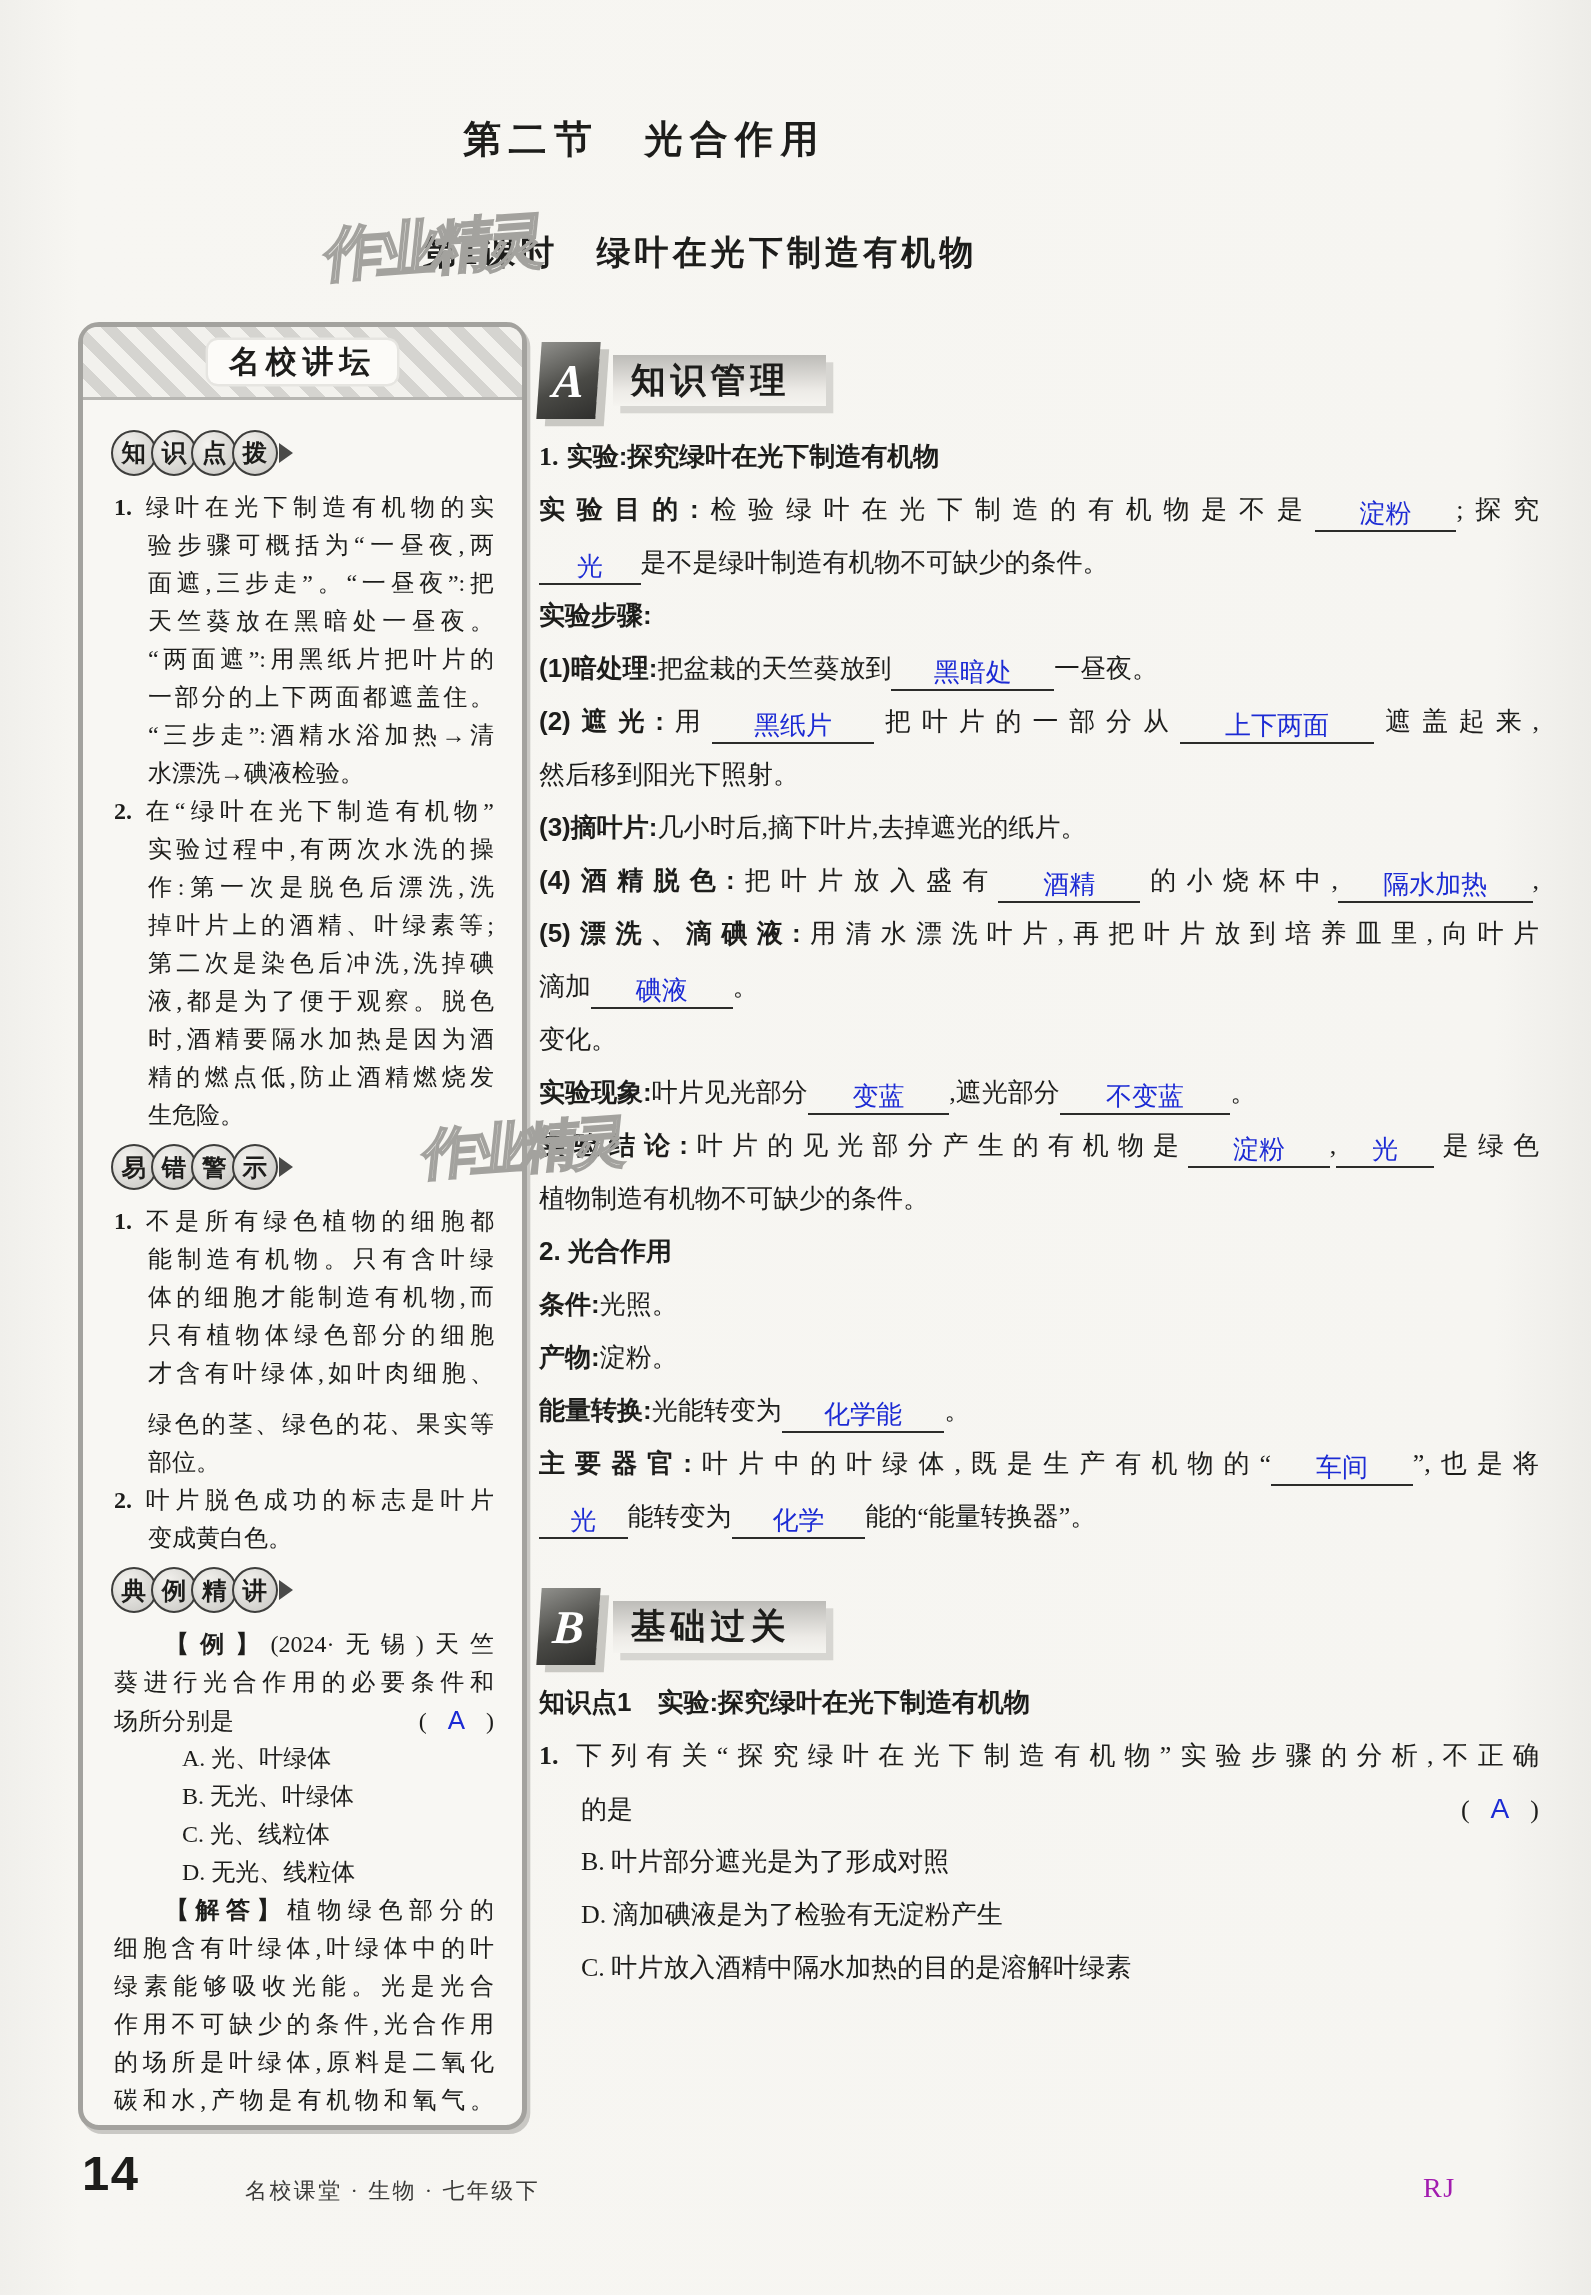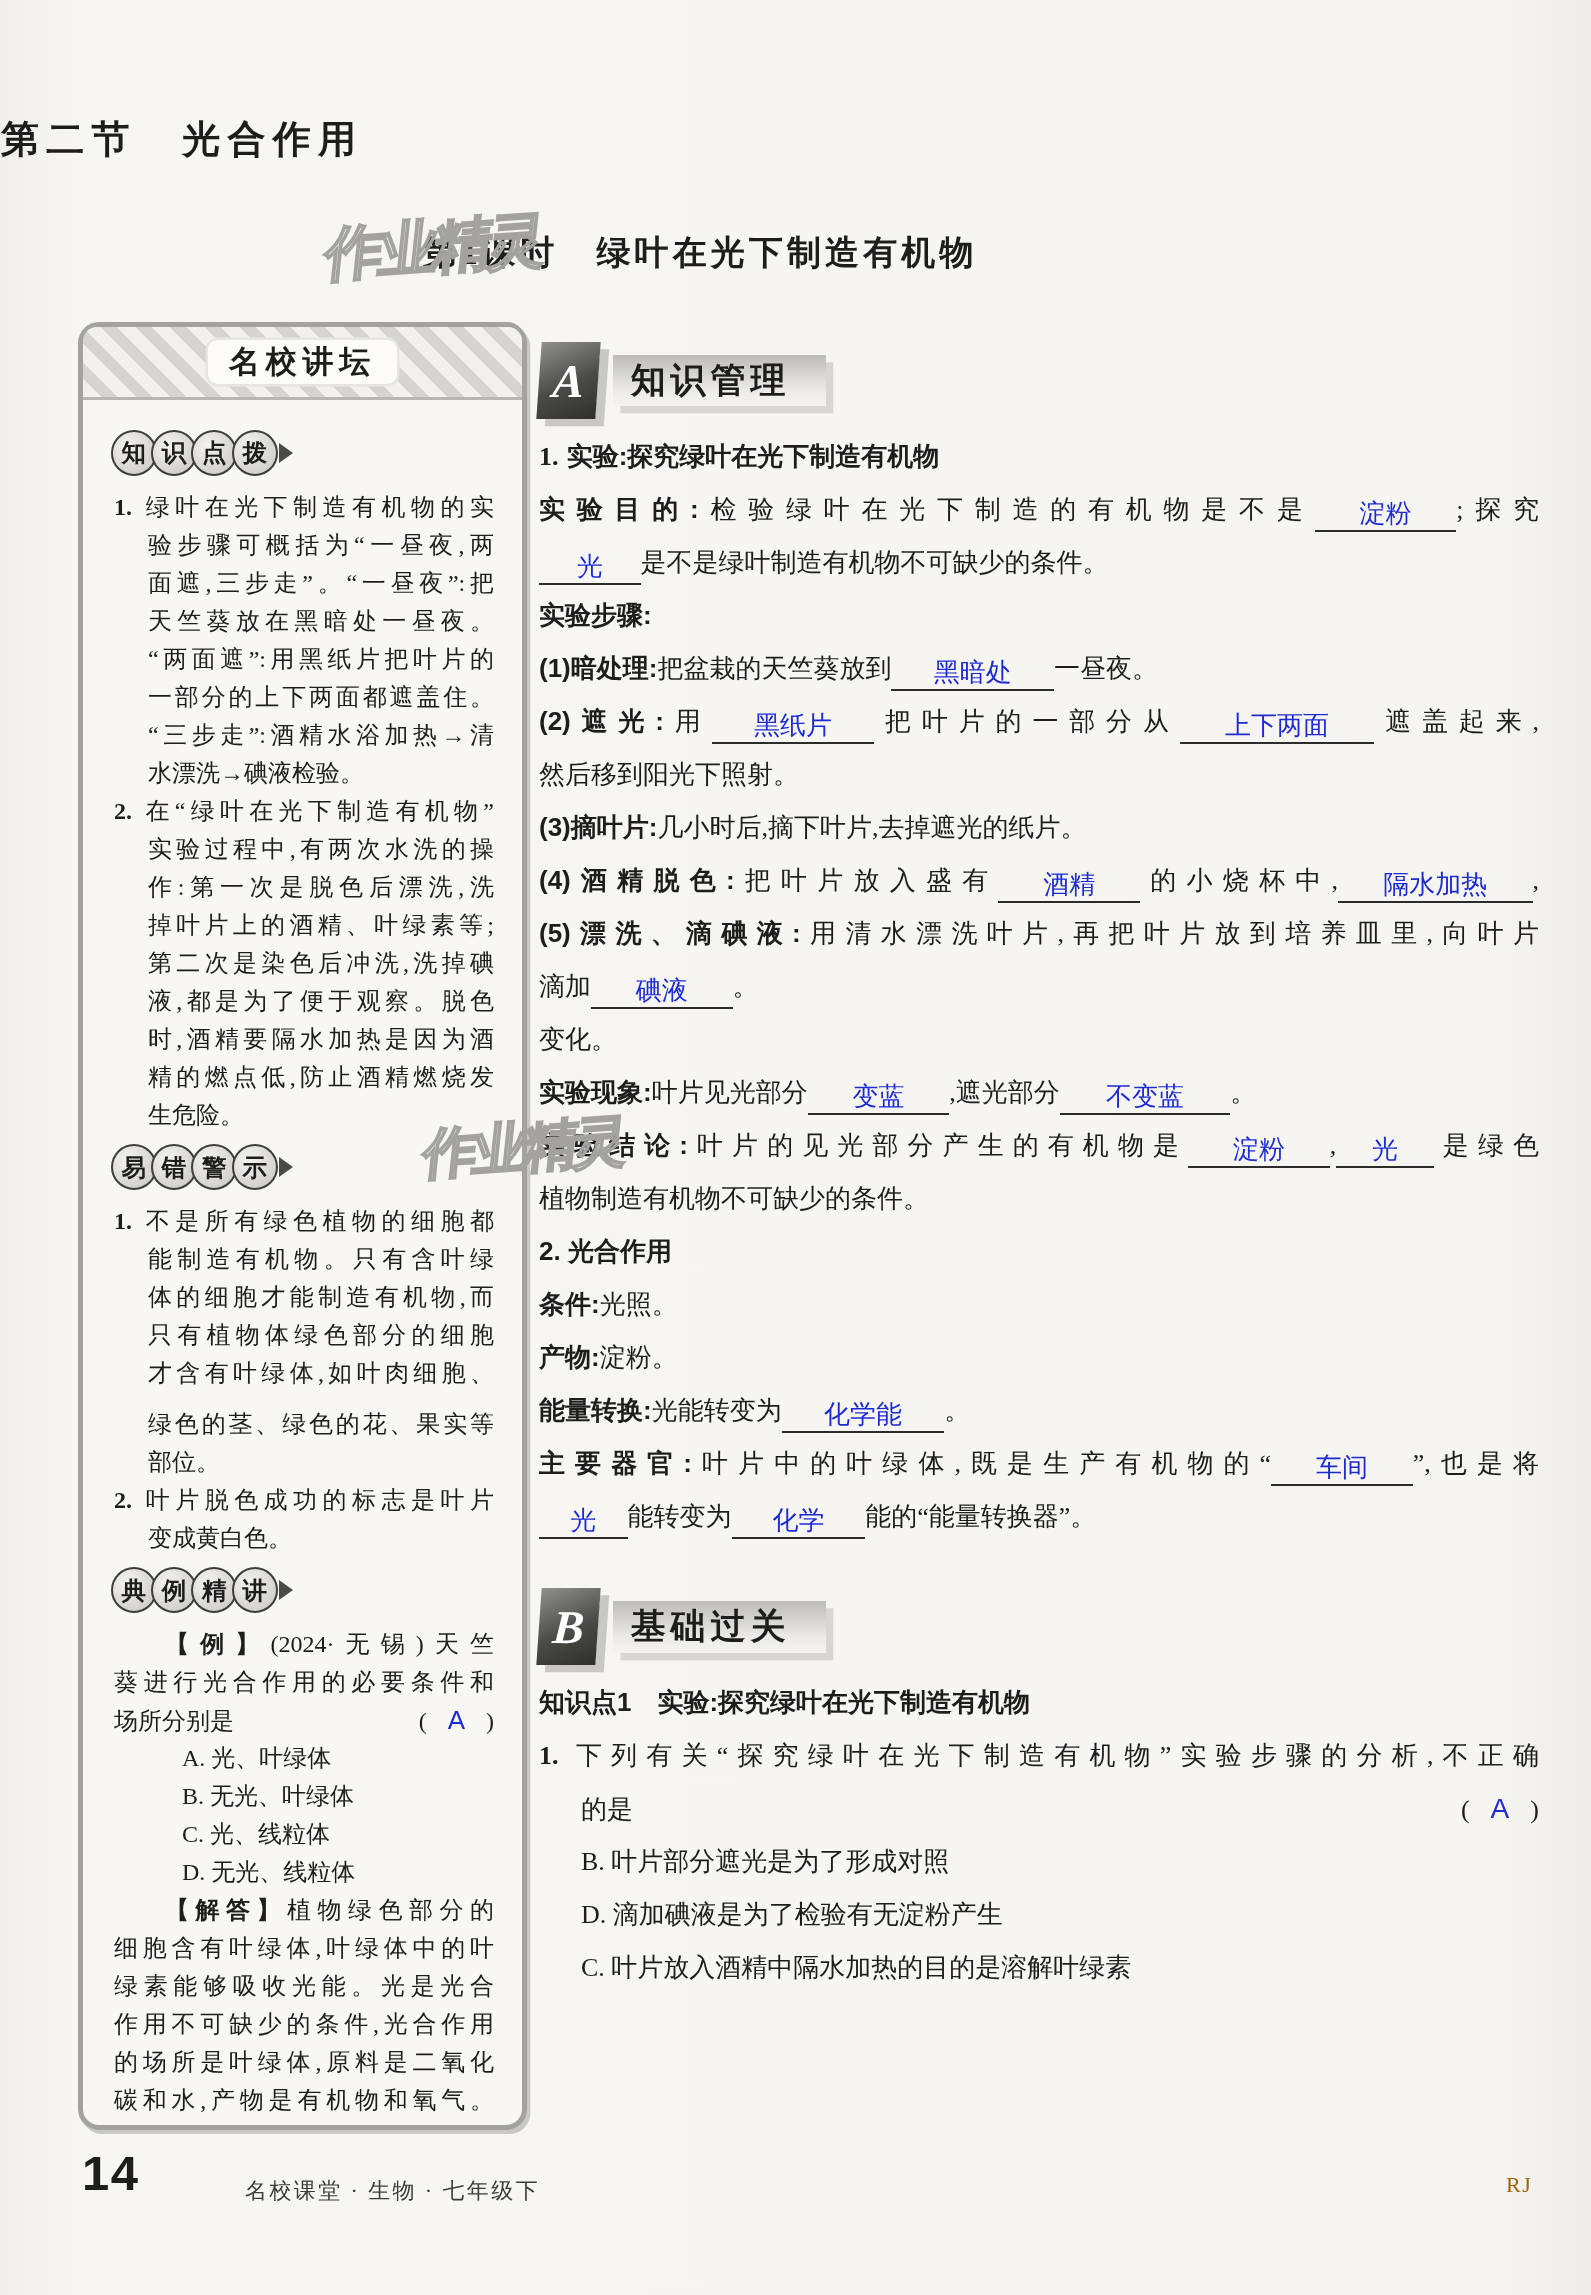--- a/index.html
+++ b/index.html
@@ -1,21 +1,21 @@
 <!DOCTYPE html>
 <html style="font-size:13px"><head>
 <meta charset="utf-8">
 <style>
   html,body{margin:0;padding:0;}
   body{
     width:1591px;height:2295px;position:relative;overflow:hidden;
     background:linear-gradient(90deg,#f0efeb,#f7f6f2 5%,#f6f5f1 94%,#edecE8);
     font-family:"Liberation Serif","DejaVu Serif",serif;color:#1d1d1b;
   }
-  .pg-title{position:absolute;left:1px;top:114px;width:1273px;
+  .pg-title{position:absolute;left:8px;top:114px;width:1273px;text-align:center;
     font-size:38px;font-weight:700;letter-spacing:7.3px;}
   .pg-subtitle{position:absolute;left:423px;top:230px;font-size:34px;font-weight:700;letter-spacing:4.1px;}
   
   .wm{position:absolute;font-family:"Liberation Sans","DejaVu Sans",sans-serif;font-weight:900;
     font-size:59px;letter-spacing:-4.9px;transform:rotate(-4deg) skewX(-10deg);
     color:#d9d8d4;z-index:6;pointer-events:none;white-space:nowrap;}
   @supports (-webkit-text-stroke:2px #999){
     .wm{color:transparent;-webkit-text-stroke:2px #a3a29e;}
   }
   .wm1{left:325px;top:208px;}
@@ -59,21 +59,21 @@
     background:linear-gradient(155deg,#90908c,#4a4a46 55%,#2f2f2d);
     color:#fff;font-style:italic;font-weight:700;font-size:47px;
     display:flex;align-items:center;justify-content:center;box-shadow:9px 7.3px 0 #c9c8c3;}
   .sec-band{margin-left:14.7px;background:linear-gradient(180deg,#bdbcb8,#edebe7 70%,#f5f4f0);
     padding:2.4px 36px 2.4px 18px;font-family:Liberation Mono, monospace;
     font-weight:700;font-size:35px;letter-spacing:4.9px;box-shadow:7.3px 7.3px 0 #d7d6d2;}
   
   .pg-num{position:absolute;left:82px;top:2145px;font-family:"Liberation Sans",sans-serif;
     font-weight:800;font-size:49px;letter-spacing:1.6px;}
   .pg-series{position:absolute;left:245px;top:2176px;font-size:22px;color:#3a3a38;letter-spacing:2.4px;}
-  .pg-edition{position:absolute;left:1506px;top:2172px;font-size:22px;color:#a16207;letter-spacing:1.6px;}
+  .pg-edition{position:absolute;left:1423px;top:2172px;font-size:28px;color:#a21caf;letter-spacing:1.6px;}
 </style>
 </head>
 <body>
 
 <div class="pg-title">第二节　光合作用</div>
 <div class="pg-subtitle">第1课时　绿叶在光下制造有机物</div>
 
 <div class="wm wm1">作业精灵</div>
 <div class="wm wm2">作业精灵</div>
 

